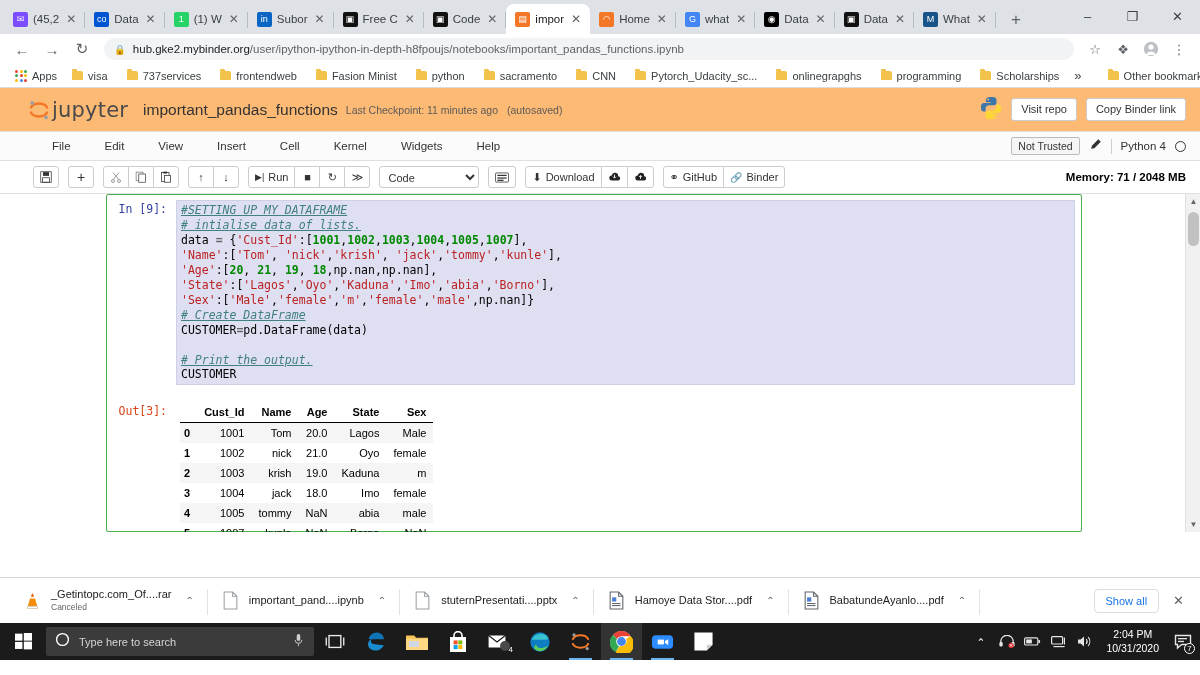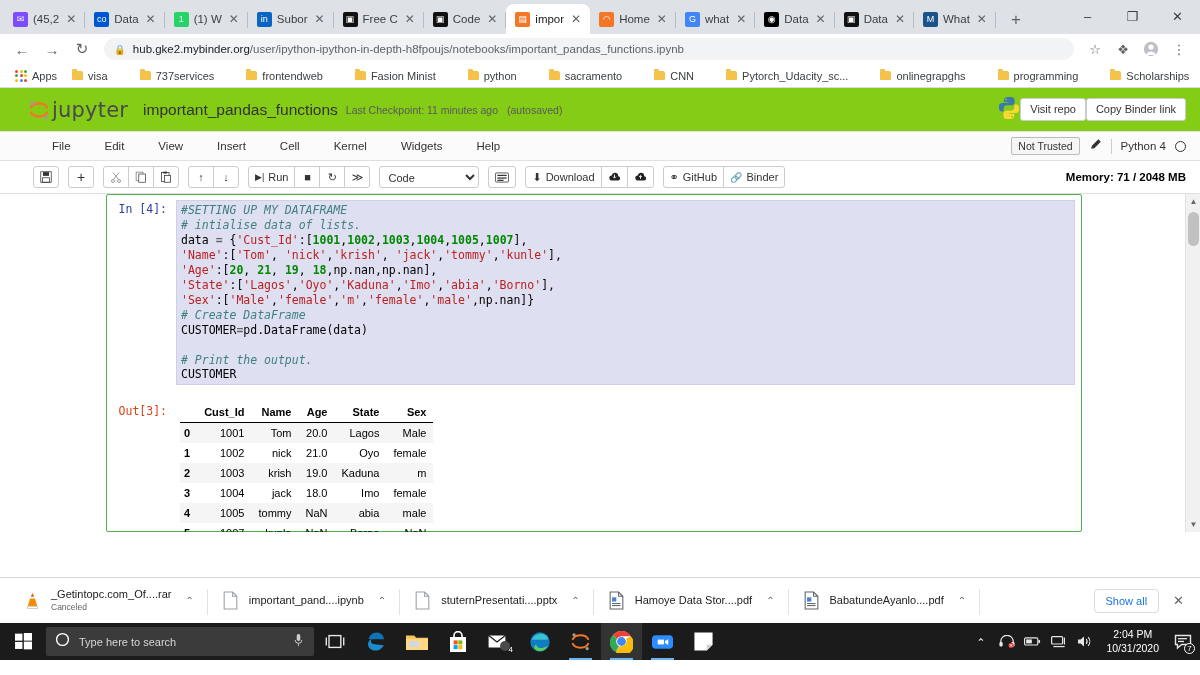--- a/index.html
+++ b/index.html
@@ -48,29 +48,29 @@
   .bm { display:flex; align-items:center; gap:5px; padding:2px 6px; border-radius:3px; white-space:nowrap; }
   .bmfolder { width:11px; height:9px; background:#f3c24b; border-radius:1px 2px 1px 1px; position:relative; flex:0 0 11px;}
   .bmfolder:before{ content:""; position:absolute; left:0; top:-2px; width:5px; height:2px; background:#f3c24b; border-radius:1px 1px 0 0;}
   .appsgrid { display:grid; grid-template-columns:repeat(3,3px); grid-template-rows:repeat(3,3px); gap:1.5px; }
   .appsgrid i{ display:block; width:3px; height:3px; border-radius:50%; }
   .bmsep { width:1px; height:14px; background:#dadce0; margin:0 4px; }
 
   
   .page { height:489px; background:#fff; position:relative; overflow:hidden; }
 
-  .jheader { height:44px; display:flex; align-items:center; padding:0 14px 0 28px; border-bottom:1px solid #e0e0e0; background:#84cc16;}
+  .jheader { height:44px; display:flex; align-items:center; padding:0 14px 0 28px; border-bottom:1px solid #e0e0e0; background:#fdba74;}
   .jlogo { display:flex; align-items:center; gap:2px; }
   .jlogo .sun { width:22px; height:22px; position:relative; }
   .jlogo .sun svg { display:block; }
   .jlogo .word { font-size:21px; color:#4a4a4a; letter-spacing:.2px; font-family:"DejaVu Sans", sans-serif;}
   .nbname { font-size:15.5px; color:#333; margin-left:15px; }
   .ckpt { font-size:10.5px; color:#5a5a5a; margin-left:8px; }
   .autosaved { font-size:10.5px; color:#5a5a5a; margin-left:9px; }
-  .hdr-right { margin-left:auto; display:flex; align-items:center; }
+  .hdr-right { margin-left:auto; display:flex; align-items:center; gap:9px; }
   .btn {
     border:1px solid #ccc; background:#fff; border-radius:3px;
     font-size:11px; color:#333; padding:4px 9px; line-height:1.2; white-space:nowrap;
   }
 
   .menubar { height:29px; display:flex; align-items:center; padding-left:35px; border-bottom:1px solid #e0e0e0; background:#fbfbfb;}
   .menubar .mi { font-size:11.5px; color:#333; padding:0 17px; }
   .menubar .mright { margin-left:auto; display:flex; align-items:center; gap:9px; padding-right:14px; }
   .nottrusted { border:1px solid #bbb; background:#f5f5f5; border-radius:2px; font-size:10.5px; padding:2px 6px; color:#333; }
   .kernelname { font-size:11.5px; color:#333; }
@@ -102,21 +102,21 @@
 
   .cellwrap { margin:0 118px 0 106px; border:1px solid #4caf50; border-radius:2px; padding:5px 6px; background:#fff; height:100%;}
   .cell-row { display:flex; }
   .prompt { width:63px; flex:0 0 63px; text-align:right; padding-right:9px; font-family:"DejaVu Sans Mono", monospace; font-size:11.5px; color:#303f9f; padding-top:2px;}
   .prompt.out { color:#d84315; }
   .codebox {
     flex:1; background:#dfdff2; border:1px solid #cfcfe8; padding:2px 4px;
     font-family:"DejaVu Sans Mono", monospace; font-size:11.5px; line-height:14.95px;
     white-space:pre; color:#000; overflow:hidden;
   }
-  .c-com { color:#408080; font-style:italic; }
+  .c-com { color:#408080; font-style:italic;text-decoration:underline; }
   .c-str { color:#ba2121; }
   .c-num { color:#080; font-weight:bold; }
   .c-op  { color:#666; font-weight:bold; }
   .c-id  { color:#000; }
 
   .outrow { display:flex; margin-top:17px; }
   .outbox { flex:1; padding-left:4px; }
   table.df { border-collapse:collapse; font-size:11px; color:#000; font-family:"Liberation Sans", sans-serif; }
   table.df th, table.df td { padding:4px 7px; text-align:right; white-space:nowrap; }
   table.df thead th { border-bottom:1.4px solid #000; font-weight:bold; vertical-align:bottom; }
@@ -258,21 +258,21 @@
           <i style="background:#34a853"></i>
         <i style="background:#34a853"></i>
           <i style="background:#ea4335"></i>
           <i style="background:#fbbc04"></i>
         <i style="background:#fbbc04"></i>
           <i style="background:#4285f4"></i>
           <i style="background:#ea4335"></i>
       </span>
       <span>Apps</span>
     </div>
-    <div id="bm-host" style="display:flex;align-items:center;gap:20px;">
+    <div id="bm-host" style="display:flex;align-items:center;gap:7px;">
         <div class="bm">
           <span class="bmfolder"></span>
           <span>visa</span>
         </div>
         <div class="bm">
           <span class="bmfolder"></span>
           <span>737services</span>
         </div>
         <div class="bm">
           <span class="bmfolder"></span>
@@ -459,21 +459,21 @@
         <span style="font-size:10px;">🔗</span>
         <span>Binder</span>
       </div>
     </div>
     <div class="memtxt">Memory: 71 / 2048 MB</div>
   </div>
 
   <div class="nbbody">
     <div class="cellwrap">
       <div class="cell-row">
-        <div class="prompt">In [4]:</div>
+        <div class="prompt">In [9]:</div>
         <div class="codebox" id="codebox"><div><span class="c-com">#SETTING UP MY DATAFRAME</span></div><div><span class="c-com"># intialise data of lists.</span></div><div><span class="c-id">data </span><span class="c-op">=</span><span class="c-id"> {</span><span class="c-str">'Cust_Id'</span><span class="c-id">:[</span><span class="c-num">1001</span><span class="c-id">,</span><span class="c-num">1002</span><span class="c-id">,</span><span class="c-num">1003</span><span class="c-id">,</span><span class="c-num">1004</span><span class="c-id">,</span><span class="c-num">1005</span><span class="c-id">,</span><span class="c-num">1007</span><span class="c-id">],</span></div><div><span class="c-str">'Name'</span><span class="c-id">:[</span><span class="c-str">'Tom'</span><span class="c-id">, </span><span class="c-str">'nick'</span><span class="c-id">,</span><span class="c-str">'krish'</span><span class="c-id">, </span><span class="c-str">'jack'</span><span class="c-id">,</span><span class="c-str">'tommy'</span><span class="c-id">,</span><span class="c-str">'kunle'</span><span class="c-id">],</span></div><div><span class="c-str">'Age'</span><span class="c-id">:[</span><span class="c-num">20</span><span class="c-id">, </span><span class="c-num">21</span><span class="c-id">, </span><span class="c-num">19</span><span class="c-id">, </span><span class="c-num">18</span><span class="c-id">,np.nan,np.nan],</span></div><div><span class="c-str">'State'</span><span class="c-id">:[</span><span class="c-str">'Lagos'</span><span class="c-id">,</span><span class="c-str">'Oyo'</span><span class="c-id">,</span><span class="c-str">'Kaduna'</span><span class="c-id">,</span><span class="c-str">'Imo'</span><span class="c-id">,</span><span class="c-str">'abia'</span><span class="c-id">,</span><span class="c-str">'Borno'</span><span class="c-id">],</span></div><div><span class="c-str">'Sex'</span><span class="c-id">:[</span><span class="c-str">'Male'</span><span class="c-id">,</span><span class="c-str">'female'</span><span class="c-id">,</span><span class="c-str">'m'</span><span class="c-id">,</span><span class="c-str">'female'</span><span class="c-id">,</span><span class="c-str">'male'</span><span class="c-id">,np.nan]}</span></div><div><span class="c-com"># Create DataFrame</span></div><div><span class="c-id">CUSTOMER</span><span class="c-op">=</span><span class="c-id">pd.DataFrame(data)</span></div><div>&nbsp;</div><div><span class="c-com"># Print the output.</span></div><div><span class="c-id">CUSTOMER</span></div></div>
       </div>
       <div class="outrow">
         <div class="prompt out">Out[3]:</div>
         <div class="outbox">
           <table class="df">
             <thead>
                 <tr id="df-head">
                   <th>&nbsp;</th>
                   <th>Cust_Id</th>

